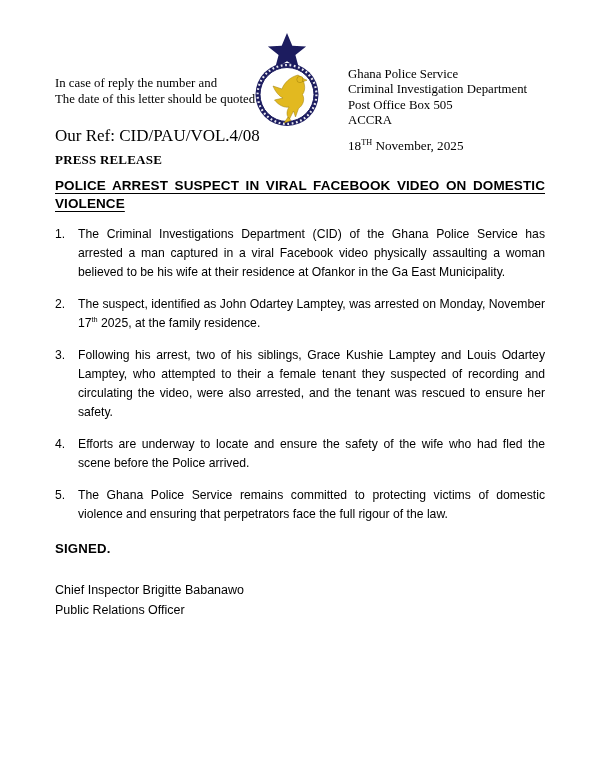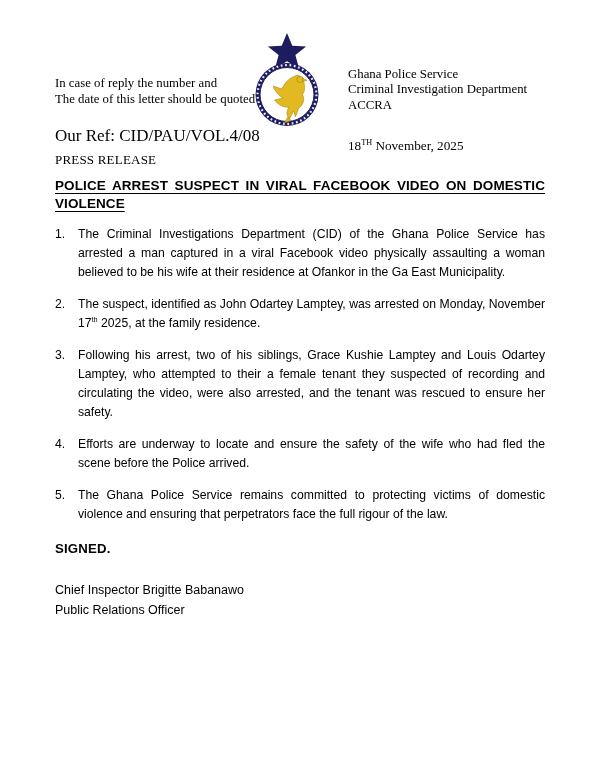--- a/index.html
+++ b/index.html
@@ -7,21 +7,21 @@
   .page {
     position:relative; width:600px; height:630px; margin:0 auto;
     background:#fff; color:#000; overflow:hidden;
     font-family:"Liberation Sans", sans-serif;
   }
   .serif { font-family:"Liberation Serif", serif; }
 
   
   .reply-note { position:absolute; left:55px; top:75px; font-size:12.8px; line-height:16px; }
   .our-ref    { position:absolute; left:55px; top:126px; font-size:17px; }
-  .press-release { position:absolute; left:55px; top:152px; font-size:13px; font-weight:normal; letter-spacing:0.2px; }
+  .press-release { position:absolute; left:55px; top:152px; font-size:13px; font-weight:bold; letter-spacing:0.2px; }
   .address    { position:absolute; left:348px; top:67px; font-size:12.8px; line-height:15.4px; }
   .date-line  { position:absolute; left:348px; top:138px; font-size:13.2px; }
   .date-line sup, .reply-note sup { font-size:0.62em; vertical-align:super; line-height:0; }
 
   .crest { position:absolute; left:242px; top:31px; width:90px; height:96px; }
 
   
   .content { position:absolute; left:55px; right:55px; top:177px; }
   .doc-title {
     font-size:13.5px; font-weight:bold; line-height:17.5px;
@@ -63,20 +63,21 @@
       <path d="M56 44 C48 46 42 52 40 58 L31 55 C33.5 61 37 65 41 67 L32.5 69 C36.5 74 42 77 47 76 C44 81 44.5 85 47.5 88 L51.5 80 L53.5 86 L56.5 77.5 C61.5 74 63 68 60.5 63.5 C64.5 58.5 62.5 49.5 58.5 45.5 Z"></path>
       <circle cx="58" cy="48.5" r="3.2"></circle>
       <path d="M60.8 47.4 L65 49.2 L60.8 50.8 Z"></path>
       <path d="M46 86 L42 92 L49 89.5 Z"></path>
     </g>
   </svg>
 
   <div class="address serif" id="address">
       <div>Ghana Police Service</div>
       <div>Criminal Investigation Department</div>
+      <div>Post Office Box 505</div>
       <div>ACCRA</div>
     </div>
 
   <div class="our-ref serif">Our Ref: CID/PAU/VOL.4/08</div>
 
   <div class="date-line serif" id="date-line">18<sup>TH</sup> November, 2025</div>
 
   <div class="press-release serif">PRESS RELEASE</div>
 
   <div class="content">

